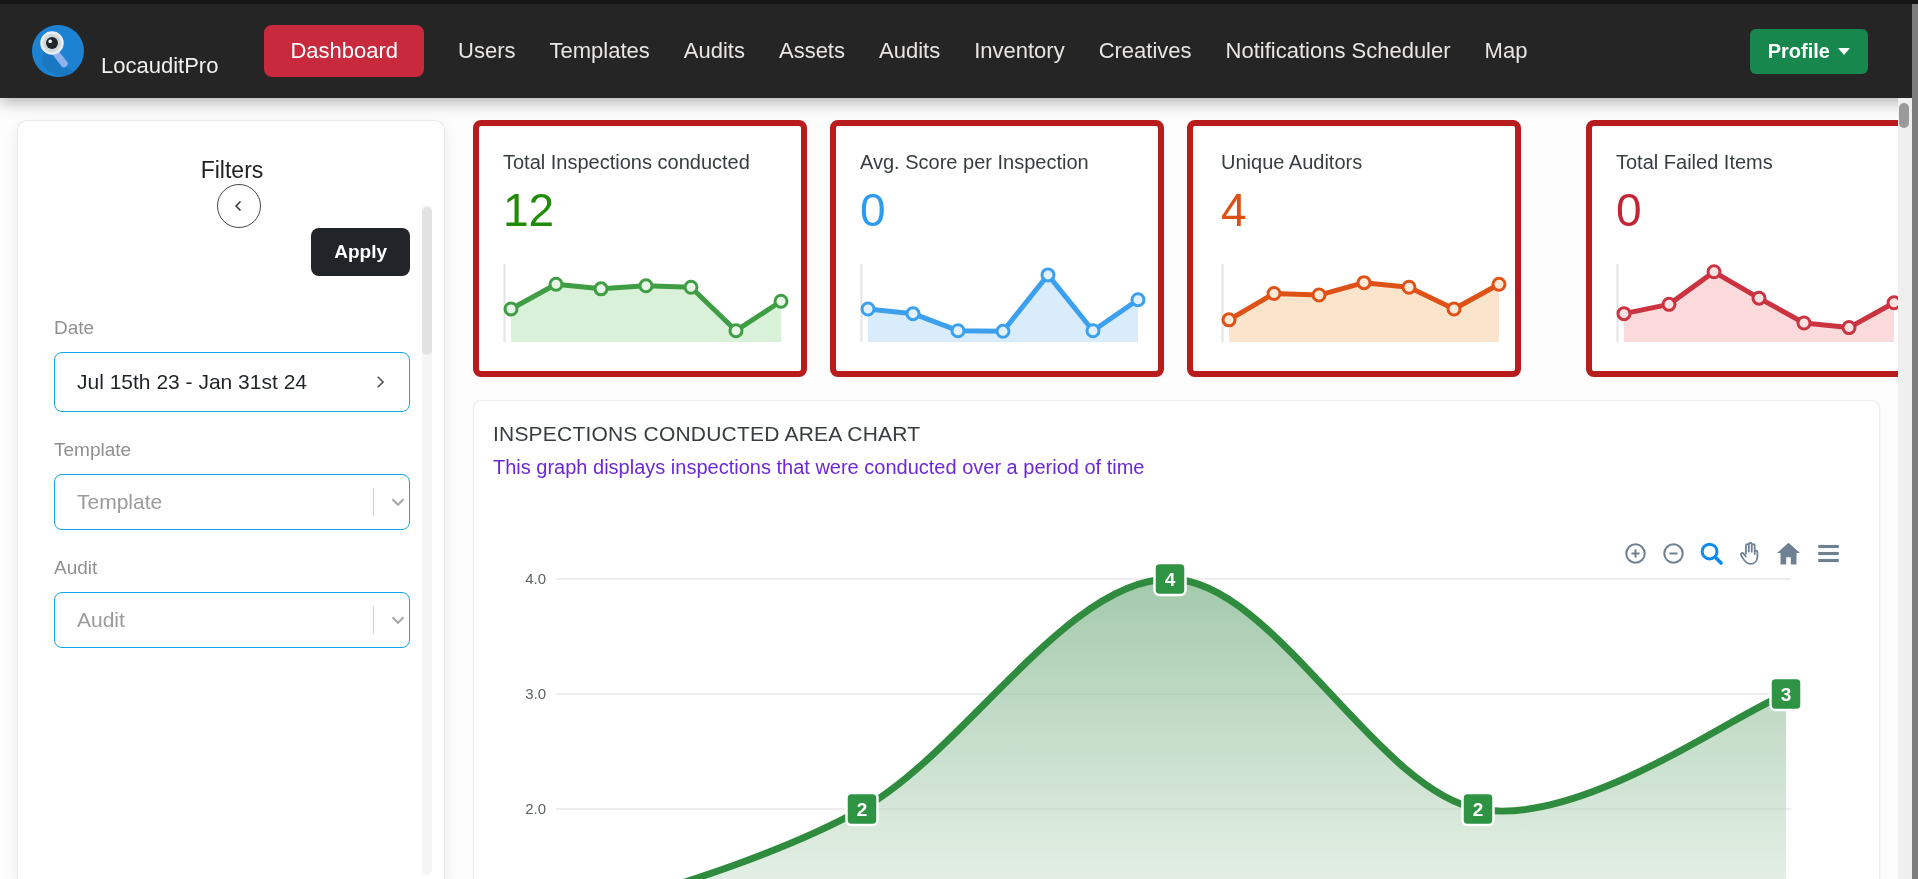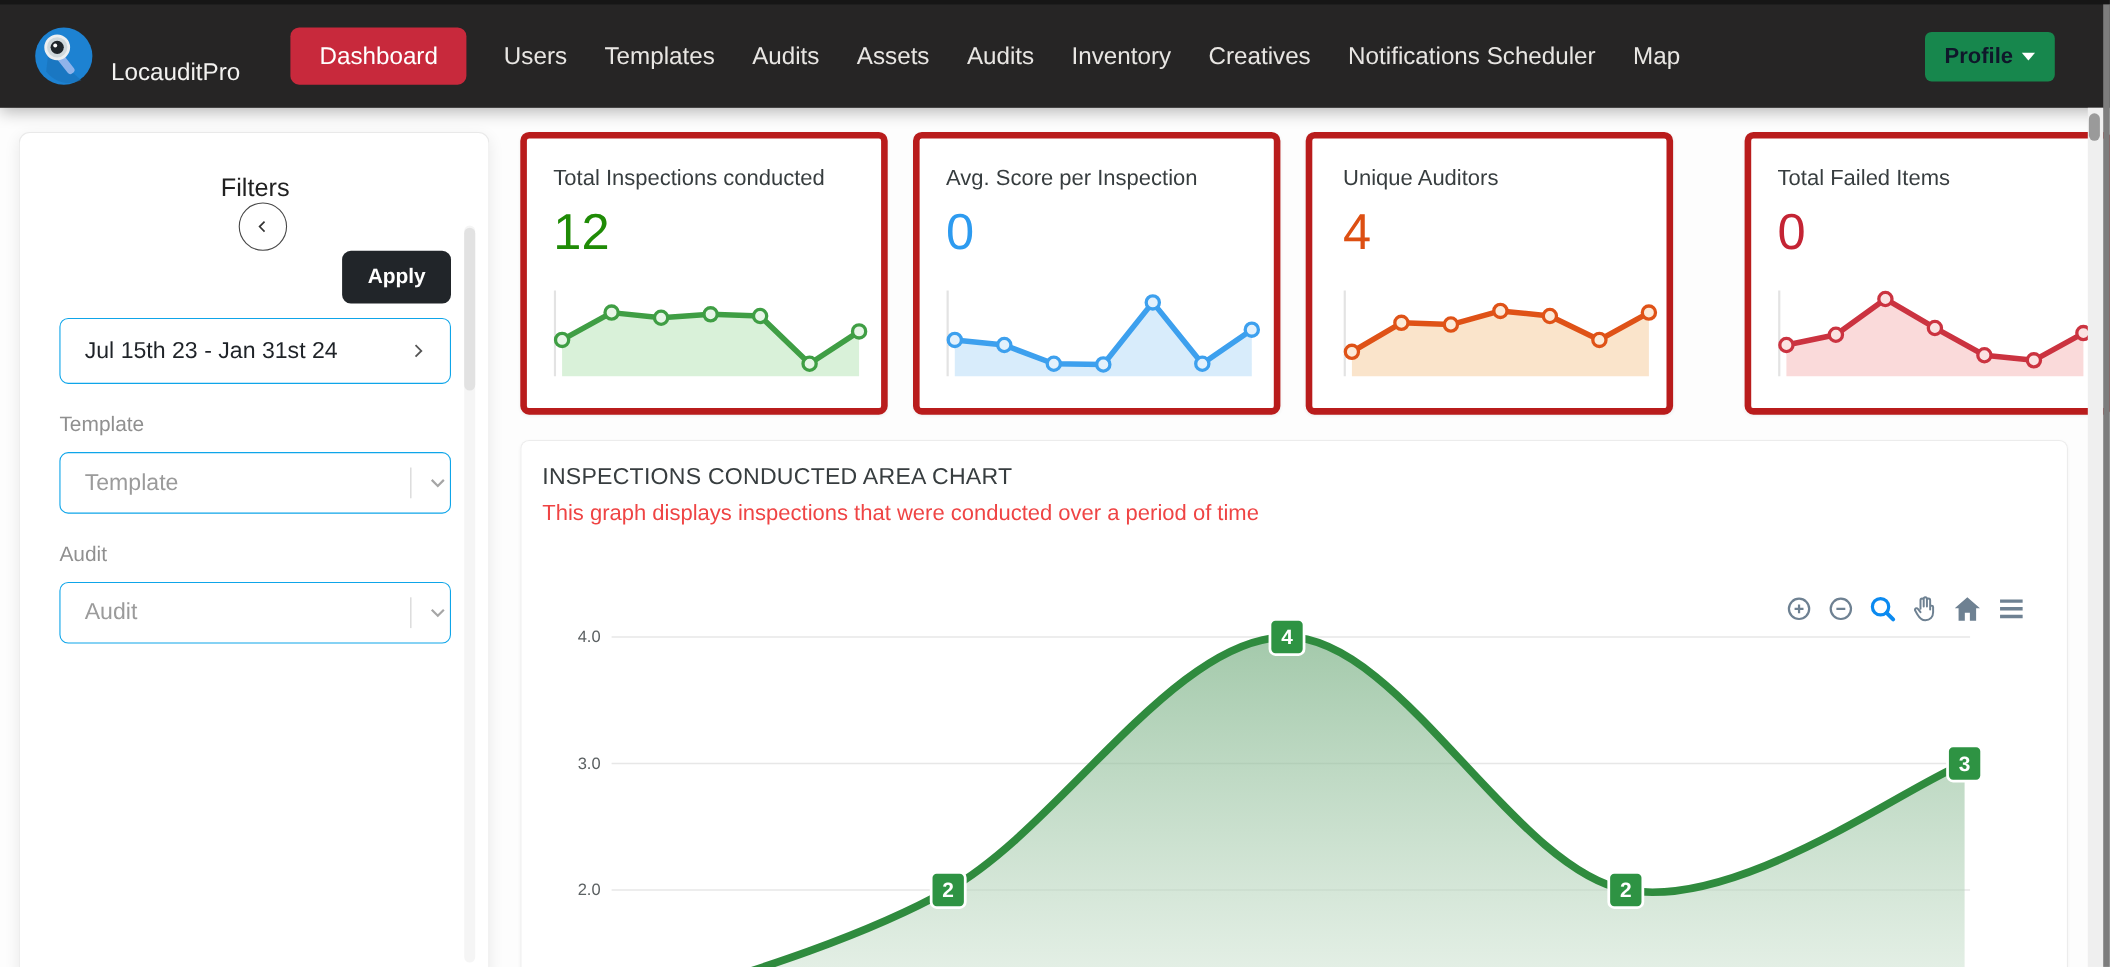--- a/index.html
+++ b/index.html
@@ -9,21 +9,21 @@
   
   .navbar{position:absolute;left:0;top:0;right:0;height:98px;background:#262525;
     border-top:4px solid #161616;display:flex;align-items:center;
     padding:0 50px 0 30px;box-shadow:0 5px 14px rgba(0,0,0,.28);z-index:5;}
   .brand{display:flex;align-items:flex-end;}
   .brand-text{color:#f3f2f0;font-size:22px;margin-left:15px;}
   .nav-items{display:flex;align-items:center;gap:34px;margin-left:46px;}
   .nav-link{color:#e8e6e3;font-size:22px;white-space:nowrap;cursor:pointer;}
   .nav-link.active{background:var(--active-bg,#c8293c);color:#fff;
     padding:13px 26px;border-radius:8px;}
-  .profile-btn{margin-left:auto;background:var(--profile-bg,#17874d);color:#0f172a;
+  .profile-btn{margin-left:auto;background:var(--profile-bg,#17874d);color:#ffffff;
     font-size:20px;font-weight:bold;padding:11px 18px;border-radius:6px;border:none;
     display:flex;align-items:center;gap:8px;cursor:pointer;white-space:nowrap;}
   .caret{width:0;height:0;border-left:6px solid transparent;border-right:6px solid transparent;
     border-top:7px solid #fff;display:inline-block;}
 
   
   #main{position:absolute;top:98px;left:0;right:0;bottom:0;background:#fdfdfd;}
 
   
   .filters{position:absolute;left:17px;top:22px;bottom:-6px;width:428px;background:#fff;
@@ -55,21 +55,21 @@
     padding:22px 24px;overflow:hidden;}
   .stat-title{font-size:20px;color:#373d3f;line-height:29px;}
   .stat-value{font-size:46px;margin-top:9px;line-height:1.08;}
   .spark{display:block;margin-top:20px;width:286px;height:88px;}
 
   
   .chart-card{position:absolute;left:473px;top:302px;right:38px;bottom:-6px;background:#fff;
     border:1px solid #ececec;border-bottom:none;border-radius:8px 8px 0 0;
     box-shadow:0 1px 3px rgba(0,0,0,.05);}
   .chart-title{position:absolute;left:19px;top:21px;font-size:21px;color:#373d3f;letter-spacing:.2px;}
-  .chart-subtitle{position:absolute;left:19px;top:55px;font-size:20px;color:#ef4444;}
+  .chart-subtitle{position:absolute;left:19px;top:55px;font-size:20px;color:#6d28d9;}
   .chart-toolbar{position:absolute;right:36px;top:138px;display:flex;align-items:center;
     gap:11px;color:#6e8192;}
   .tool{cursor:pointer;display:flex;}
   #plot{position:absolute;left:0;top:148px;width:1407px;height:331px;}
 
   
   .rail-track{position:absolute;right:6px;top:98px;bottom:0;width:14px;background:#efefef;z-index:6;}
   .rail-thumb{position:absolute;right:9px;top:103px;width:10px;height:25px;background:#9a9a9a;
     border-radius:5px;z-index:7;cursor:pointer;}
   .rail-strip{position:absolute;right:0;top:4px;bottom:0;width:6px;background:#7d7d7d;z-index:7;}
@@ -115,20 +115,21 @@
     <div class="filters-head">
       <span class="filters-title">Filters</span>
       <button class="collapse-btn">
         <svg width="18" height="18" viewBox="0 0 24 24">
           <polyline points="14 6 8 12 14 18" fill="none" stroke="#333" stroke-width="2"></polyline>
         </svg>
       </button>
       <button class="apply-btn">Apply</button>
     </div>
 
+    <div class="f-label first">Date</div>
     <div class="f-box date-box">
       <span>Jul 15th 23 - Jan 31st 24</span>
       <svg class="push" width="18" height="18" viewBox="0 0 24 24">
         <polyline points="9 5 16 12 9 19" fill="none" stroke="#555" stroke-width="2.2"></polyline>
       </svg>
     </div>
 
     <div class="f-label">Template</div>
     <div class="f-box sel-box">
       <span>Template</span>

